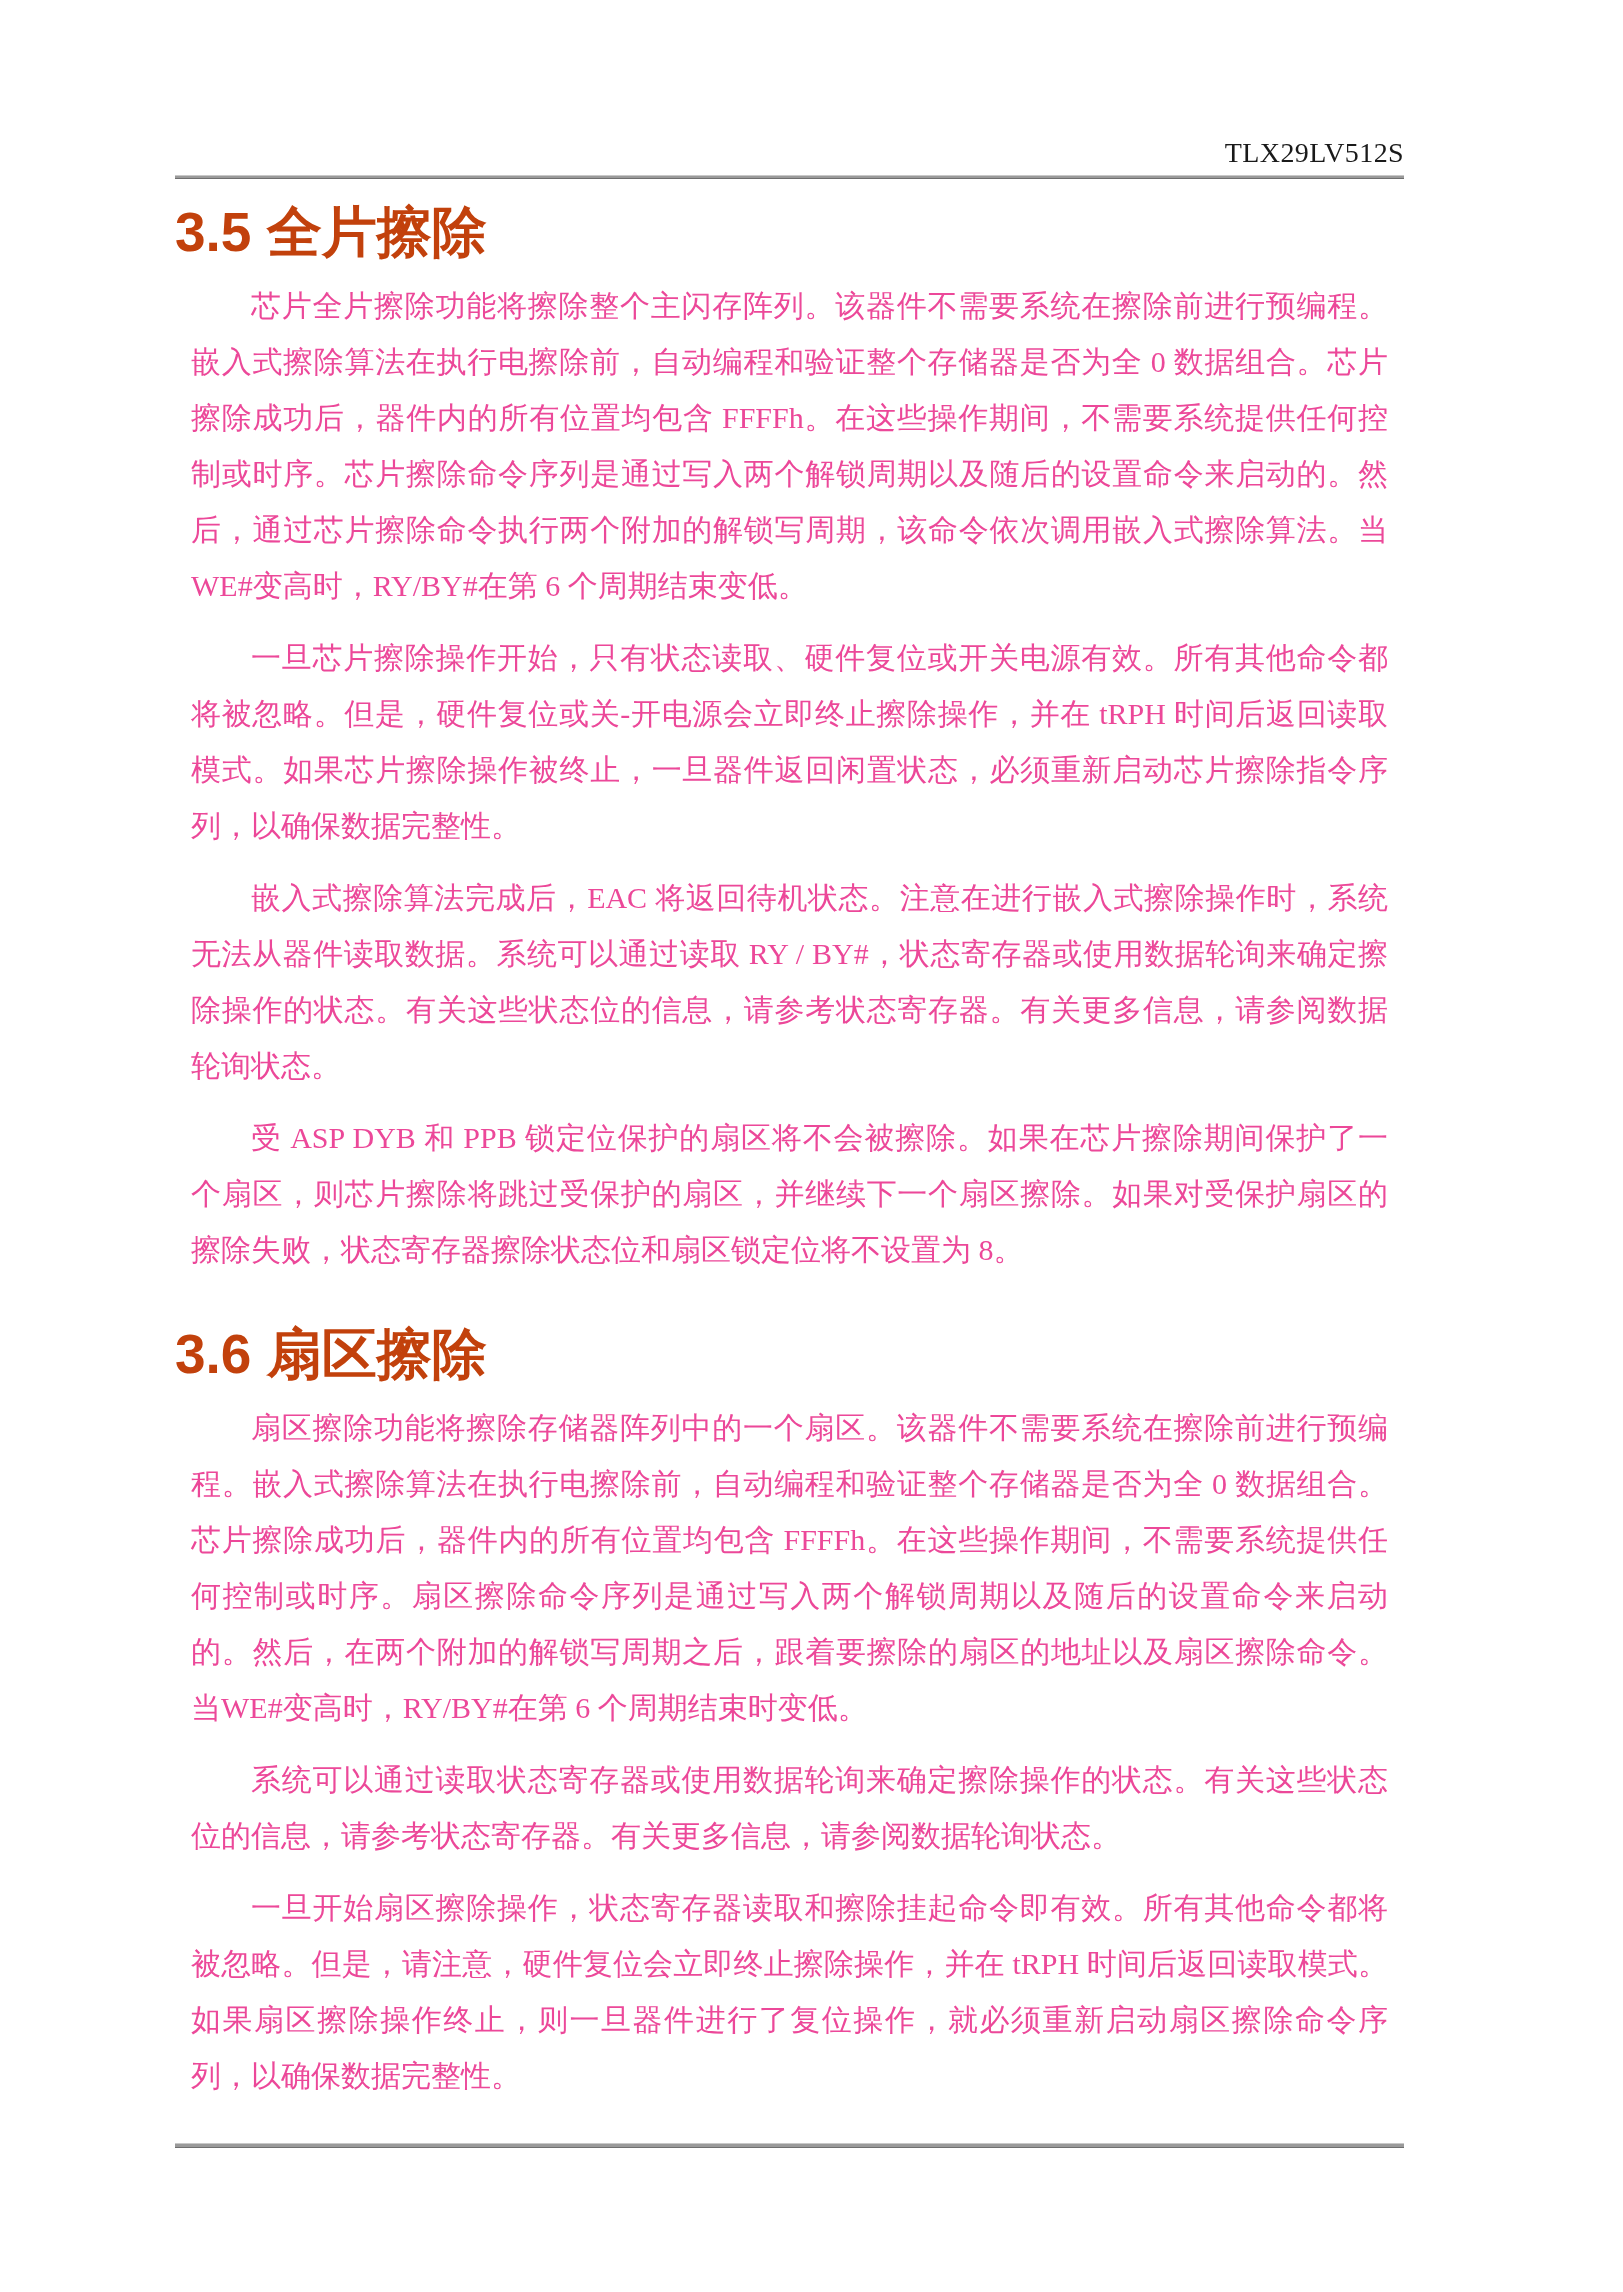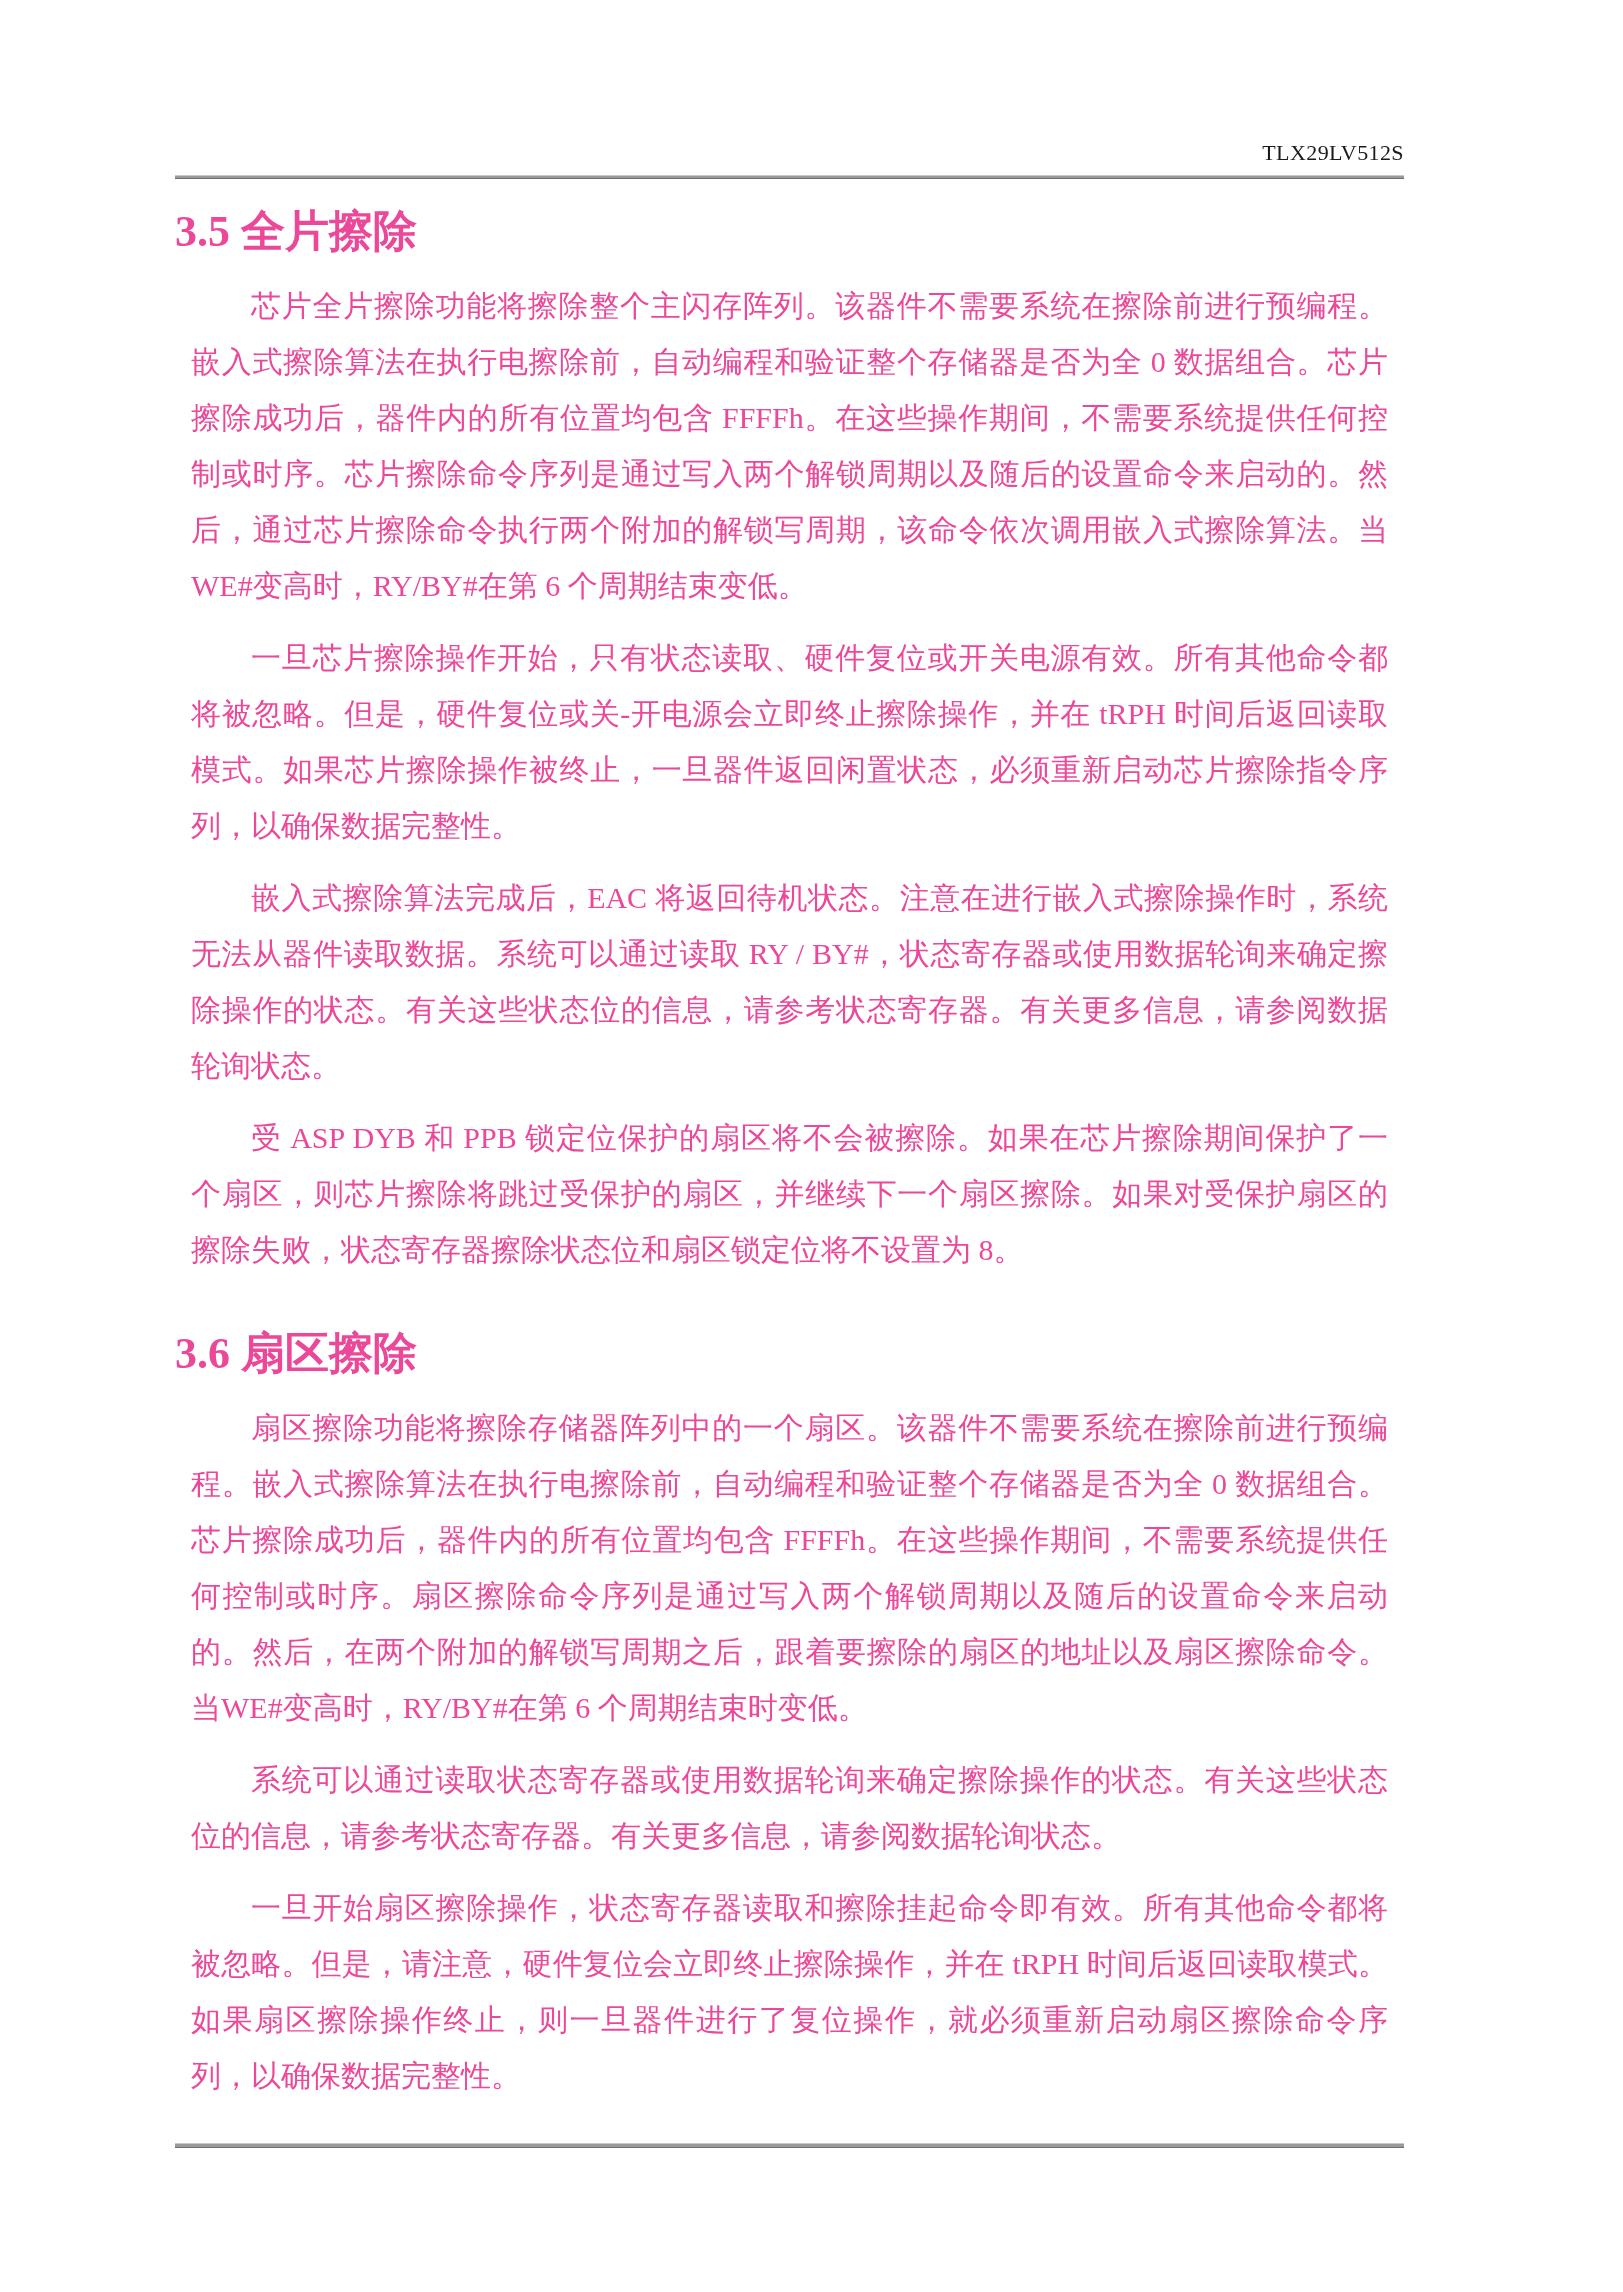--- a/index.html
+++ b/index.html
@@ -19,39 +19,39 @@
     position: absolute;
     left: 175px;
     width: 1229px;
     top: 0;
   }
   .doc-header {
     padding-top: 136px;
   }
   .doc-code {
     text-align: right;
-    font-size: 22px;
+    font-size: 28px;
     line-height: 34px;
     letter-spacing: 0.4px;
     color: #1a1a1a;
   }
   .header-rule {
     margin-top: 4.5px;
     height: 2.7px;
     background: #9a9a9a;
     border-top: 0.9px solid #c8c8c8;
     border-bottom: 0.9px solid #6f6f6f;
   }
   h1.section-title {
-    font-size: 44px;
+    font-size: 55px;
     font-weight: bold;
     margin: 27px 0 19.7px 0;
     line-height: 52px;
-    color: #ec4899;
-    font-family: Liberation Serif, serif;
+    color: #c2410c;
+    font-family: Liberation Sans, sans-serif;
   }
   h1.section-title.second {
     margin-top: 50px;
   }
   .body-para {
     font-size: 30px;
     line-height: 56px;
     text-align: justify;
     text-justify: inter-character;
     text-indent: 2em;

